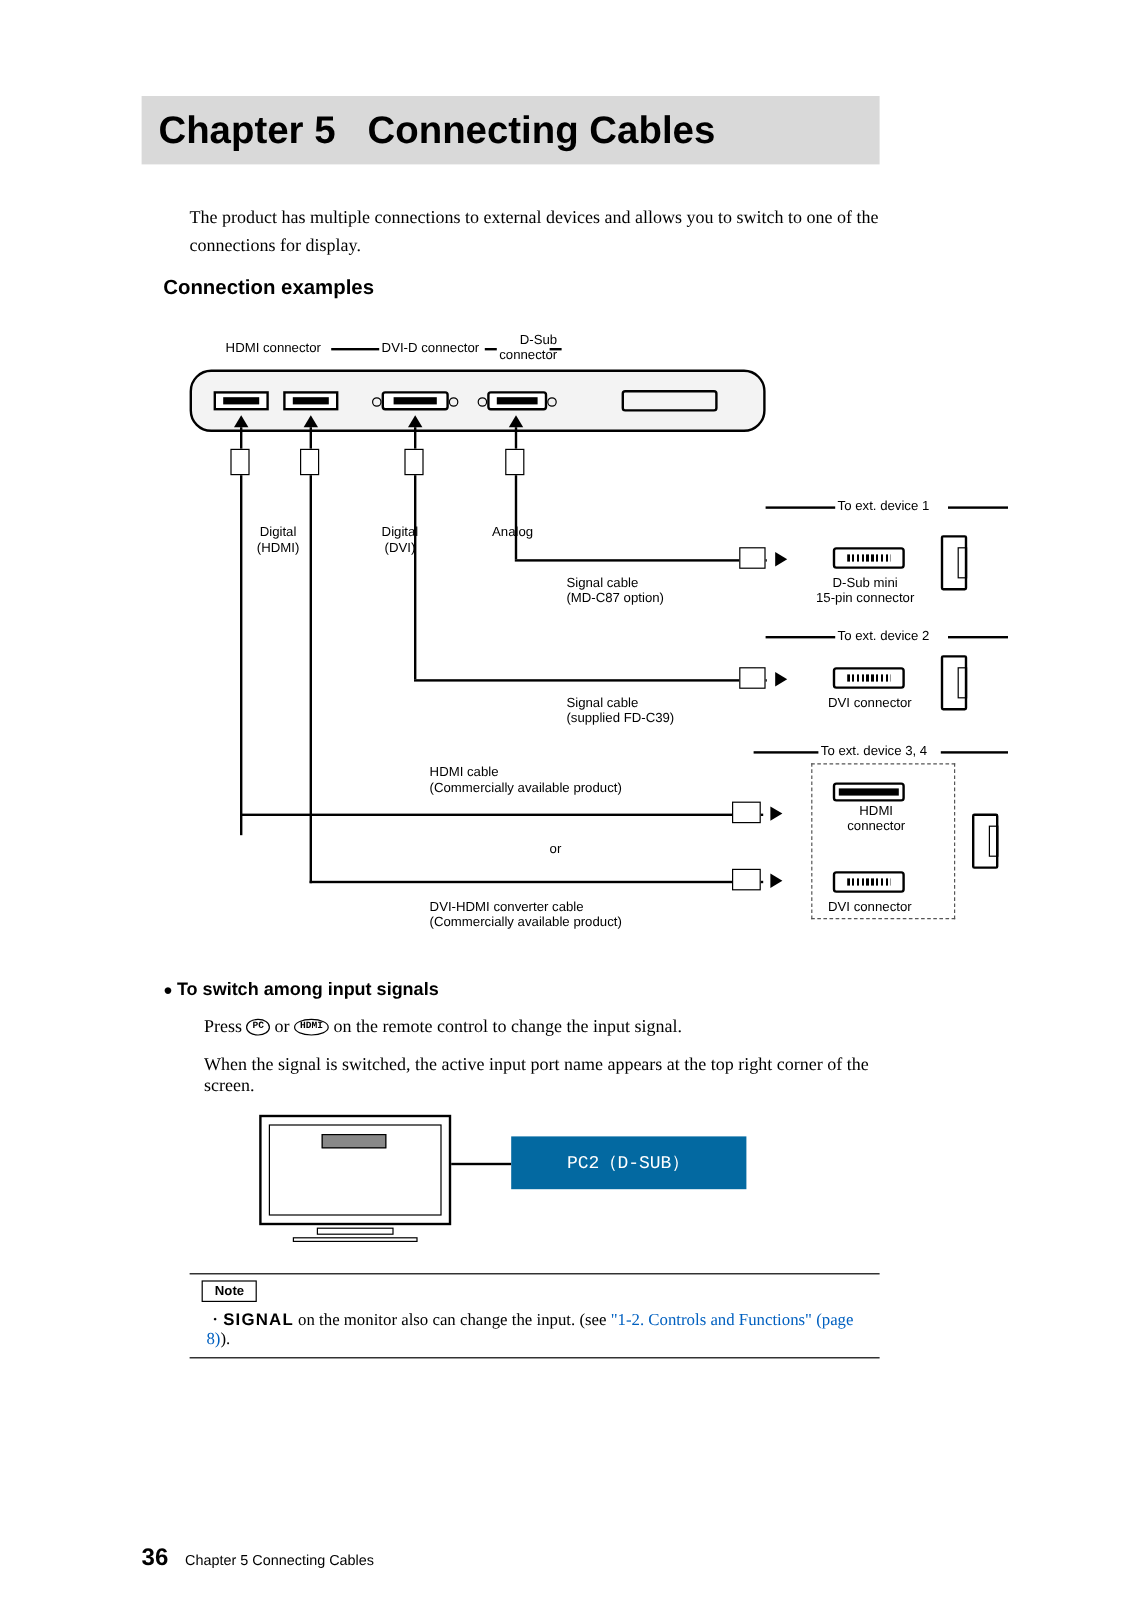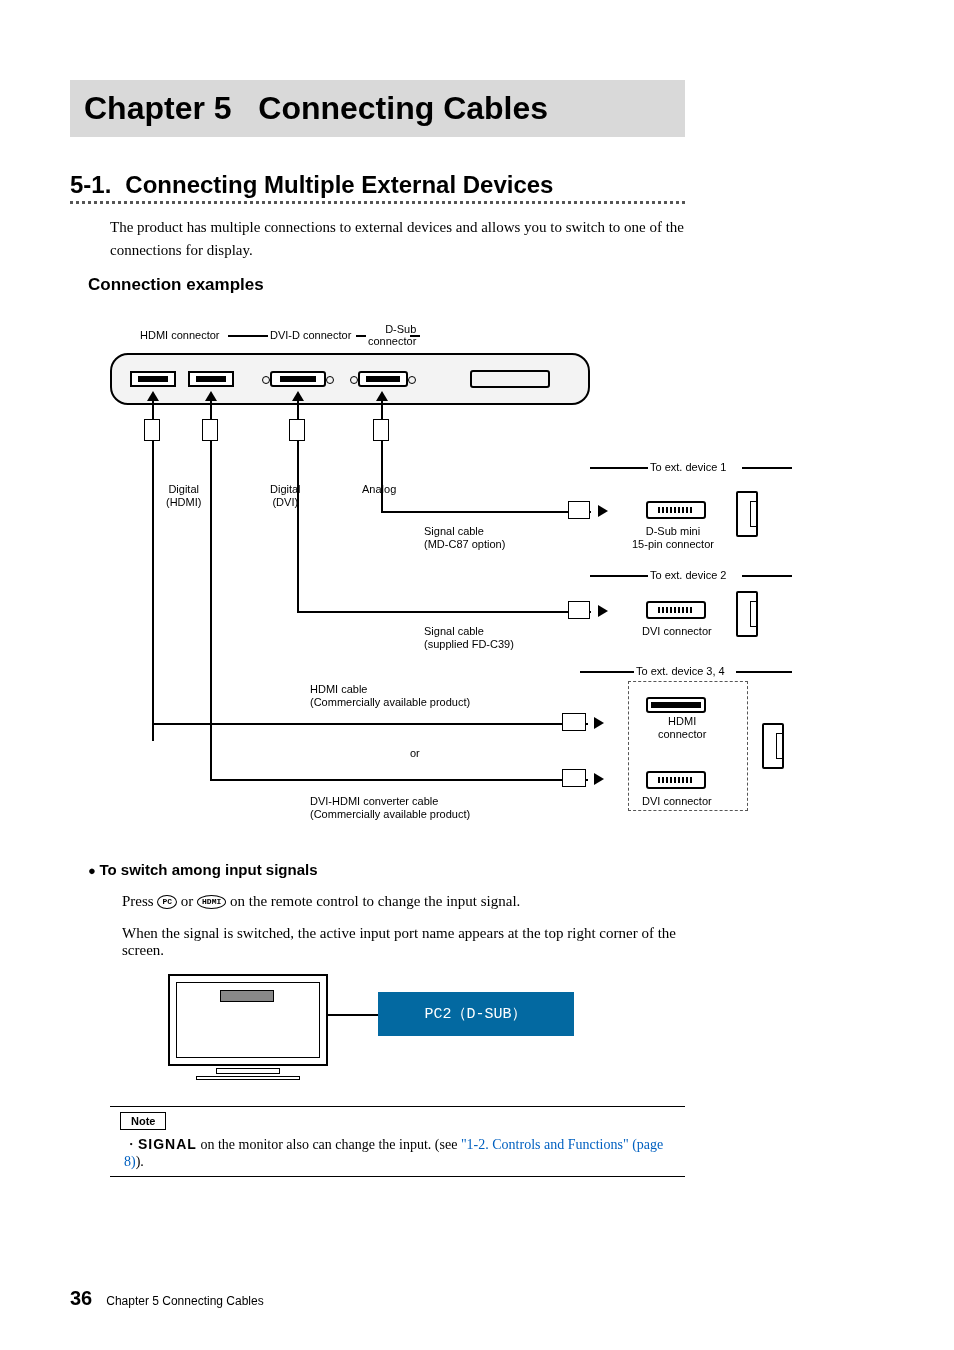--- a/index.html
+++ b/index.html
@@ -8,20 +8,21 @@
     padding: 0;
     background: #fff;
     font-family: "Times New Roman", Times, serif;
     color: #000;
   }
   .page {
     width: 755px;
     height: 1350px;
     padding: 80px 70px 40px 70px;
     position: relative;
+    margin-left: 48px;
   }
   .chapter-bar {
     background: #d9d9d9;
     padding: 10px 14px;
     font-family: Arial, Helvetica, sans-serif;
     font-weight: bold;
     font-size: 32px;
     margin-bottom: 34px;
   }
   .section-head {
@@ -173,23 +174,20 @@
 </head>
 <body>
 
 <div class="page">
 
   <div class="chapter-bar">
     <span>Chapter 5</span>&nbsp;&nbsp;
     <span>Connecting Cables</span>
   </div>
 
-  <h2 class="section-head">
-    <span class="num">5-1.</span><span>Connecting Multiple External Devices</span>
-  </h2>
 
   <p class="body-text">The product has multiple connections to external devices and allows you to switch to one of the connections for display.</p>
 
 
   <div class="sub-head">Connection examples</div>
 
   <div class="diagram">
 
     <div class="plbl" style="top:26px; left:30px;">HDMI connector</div>
     <div class="plbl" style="top:26px; left:160px;">DVI-D connector</div>

